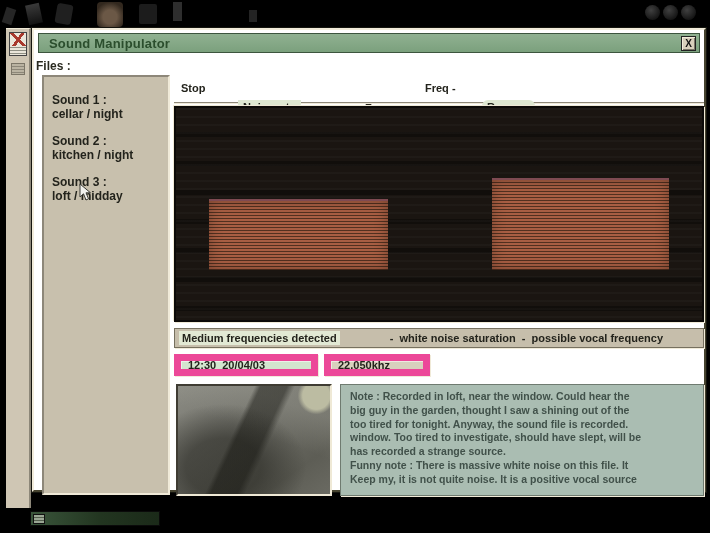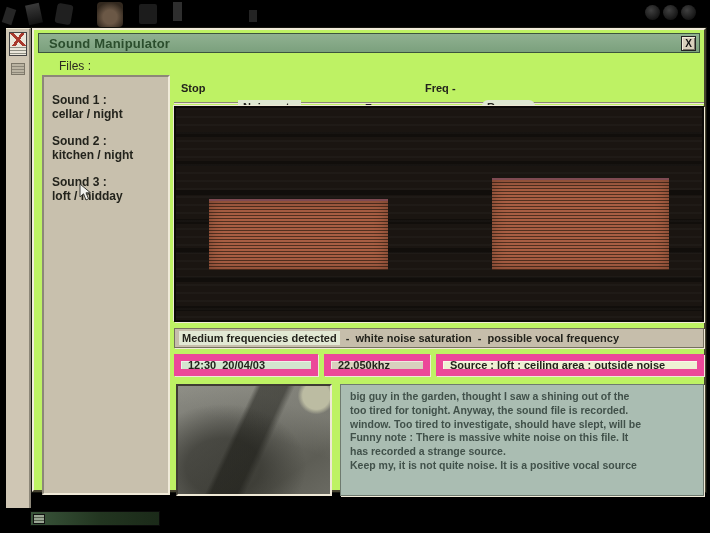--- a/index.html
+++ b/index.html
@@ -26,30 +26,30 @@
     background:
       linear-gradient(45deg, transparent 44%, #a8382c 44% 56%, transparent 56%) 0 0/100% 60% no-repeat,
       linear-gradient(-55deg, transparent 42%, #a8382c 42% 56%, transparent 56%) 0 0/100% 60% no-repeat,
       linear-gradient(180deg, transparent 64%, #8f8f84 64% 70%, transparent 70% 78%, #8f8f84 78% 84%, transparent 84% 90%, #8f8f84 90% 96%, transparent 96%),
       #eae6da; }
   .list-icon { width:14px; height:12px; margin:7px auto 0; border:1px solid #7c7668;
     background:repeating-linear-gradient(180deg,#bab3a2 0 2px,#8d8779 2px 3px); }
 
   
   .window { position:absolute; left:32px; top:28px; width:674px; height:464px;
-    background:#bef264; border:2px solid; border-color:#f2ecdb #46432f #46432f #f2ecdb;
+    background:#ffffff; border:2px solid; border-color:#f2ecdb #46432f #46432f #f2ecdb;
     box-shadow:0 0 0 1px #15150f; }
   .titlebar { position:absolute; left:4px; top:3px; right:4px; height:20px;
     background:linear-gradient(180deg,#90b191,#7ba07d); border:1px solid #3c553e;
     display:flex; align-items:center; padding:0 3px 0 10px; }
   .title-text { font-size:13px; font-weight:bold; color:#2b4e2d; letter-spacing:.2px; }
   .close-btn { margin-left:auto; width:15px; height:15px; background:#d8cfbc; border:1px solid #222;
     box-shadow:inset 1px 1px 0 #f2ecdb, inset -1px -1px 0 #7a7668;
     font-size:10px; font-weight:bold; color:#111; display:flex; align-items:center; justify-content:center; }
-  .menu-row { position:absolute; left:25px; top:29px; font-size:12px; font-weight:normal; color:#2a2a20; }
+  .menu-row { position:absolute; left:2px; top:29px; font-size:12px; font-weight:bold; color:#2a2a20; }
 
   
   .sound-list { position:absolute; left:8px; top:45px; width:128px; height:420px;
     background:#c8c0ad; border:2px solid; border-color:#8d8779 #f0ead8 #f0ead8 #8d8779; padding:16px 8px; }
   .sound-item { font-size:12px; font-weight:bold; color:#23231c; line-height:14px; margin-bottom:13px; }
   .cursor-hand { position:absolute; left:32px; top:106px; width:18px; height:20px; }
 
   
   .right-col { position:absolute; left:140px; top:48px; width:530px; height:420px; }
   .toolbar { position:absolute; left:0; top:0; width:530px; height:24px;
@@ -65,21 +65,21 @@
       repeating-linear-gradient(180deg, rgba(255,255,255,0.025) 0 2px, transparent 2px 8px),
       repeating-linear-gradient(180deg, transparent 0 24px, rgba(0,0,0,0.35) 24px 29px);
     overflow:hidden; }
   .wave-block { position:absolute; border-top:2px solid #7e4a52;
     background:repeating-linear-gradient(180deg,#a85e43 0px,#a85e43 2px,#52301f 2px,#52301f 3px);
     box-shadow:inset 0 0 14px rgba(0,0,0,.3); }
 
   .status-bar { position:absolute; left:0; top:250px; width:530px; height:20px;
     background:#c6beab; border:1px solid #76705f; box-shadow:1px 1px 0 #f0ead8;
     font-size:11px; font-weight:bold; color:#23231c; display:flex; align-items:center;
-    padding:8px 4px; white-space:pre; overflow:hidden; }
+    padding:8px 4px; white-space:pre; overflow:hidden;gap:44px; }
   .status-hl { background:#e2e9d4; padding:1px 3px; }
 
   .info-box { position:absolute; top:276px; height:22px; border:7px solid #ec4899;
     box-shadow:inset 1px 1px 0 rgba(255,255,255,.55), 1px 1px 0 #f0ead8;
     font-size:11px; font-weight:bold; color:#23231c; display:flex; align-items:center;
     padding:0 7px; white-space:pre; overflow:hidden; }
   .info-date   { left:0;   width:144px; background:#d3e5ce; }
   .info-freq   { left:150px; width:106px; background:#d8d0bd; }
   .info-source { left:262px; width:268px; background:#eef0d3; }
 
@@ -162,30 +162,30 @@
 
     <div class="wave-panel">
         <div class="wave-block" style="left: 33px; top: 91px; width: 179px; height: 71px;"></div>
         <div class="wave-block" style="left: 316px; top: 70px; width: 177px; height: 92px;"></div>
       </div>
 
     <div class="status-bar"><span class="status-hl">Medium frequencies detected</span><span>  -  white noise saturation  -  possible vocal frequency</span></div>
 
     <div class="info-box info-date">12:30  20/04/03</div>
     <div class="info-box info-freq">22.050khz</div>
-    <div class="info-box info-source">Source : loft : ceiling area : outside noise</div>
 
     <div class="photo"></div>
 
     <div class="note-panel">
+      <div>Note : Recorded in loft, near the window. Could hear the</div>
       <div>big guy in the garden, thought I saw a shining out of the</div>
       <div>too tired for tonight. Anyway, the sound file is recorded.</div>
       <div>window. Too tired to investigate, should have slept, will be</div>
+      <div>has recorded a strange source.</div>
       <div>Funny note : There is massive white noise on this file. It</div>
-      <div>has recorded a strange source.</div>
       <div>Keep my, it is not quite noise. It is a positive vocal source</div>
     </div>
 
   </div>
 </div>
 
 <div class="task-item">
   <div class="task-icon"></div>
 </div>
 

